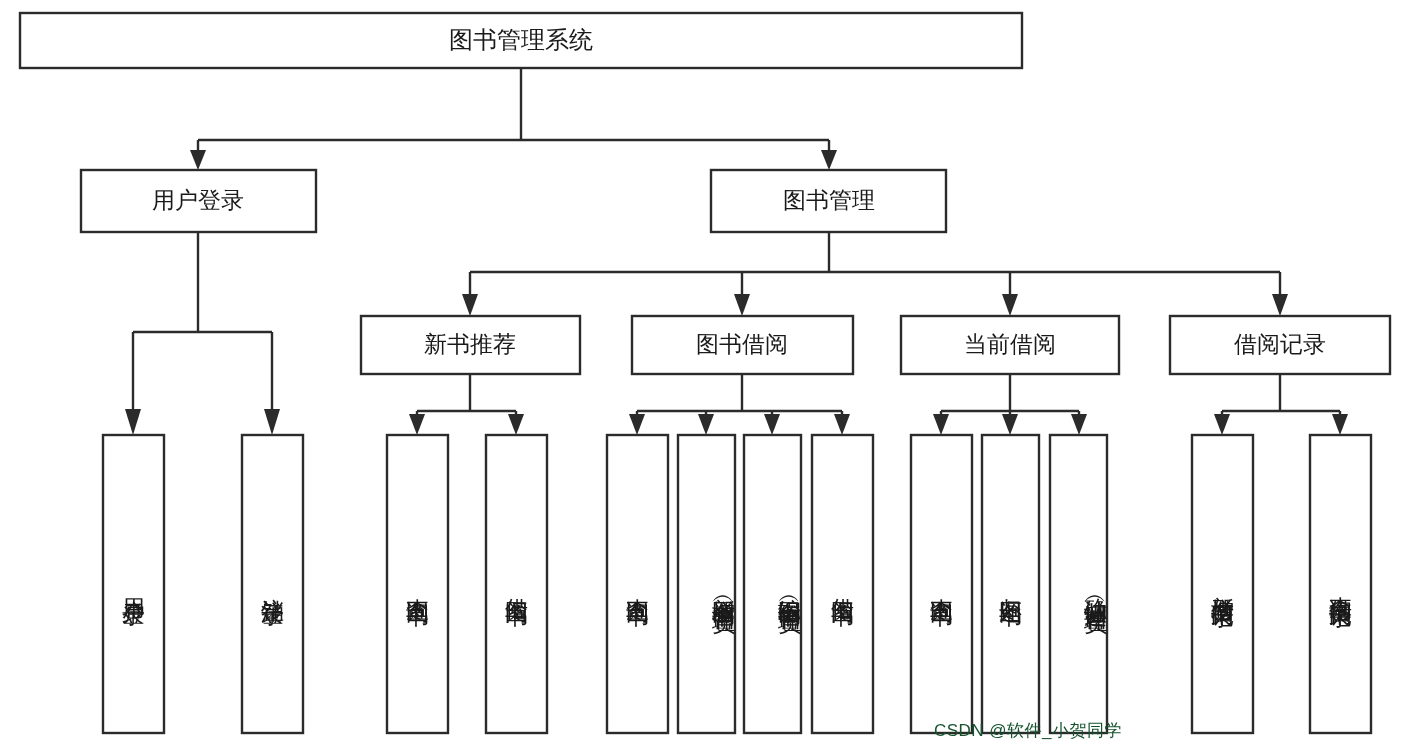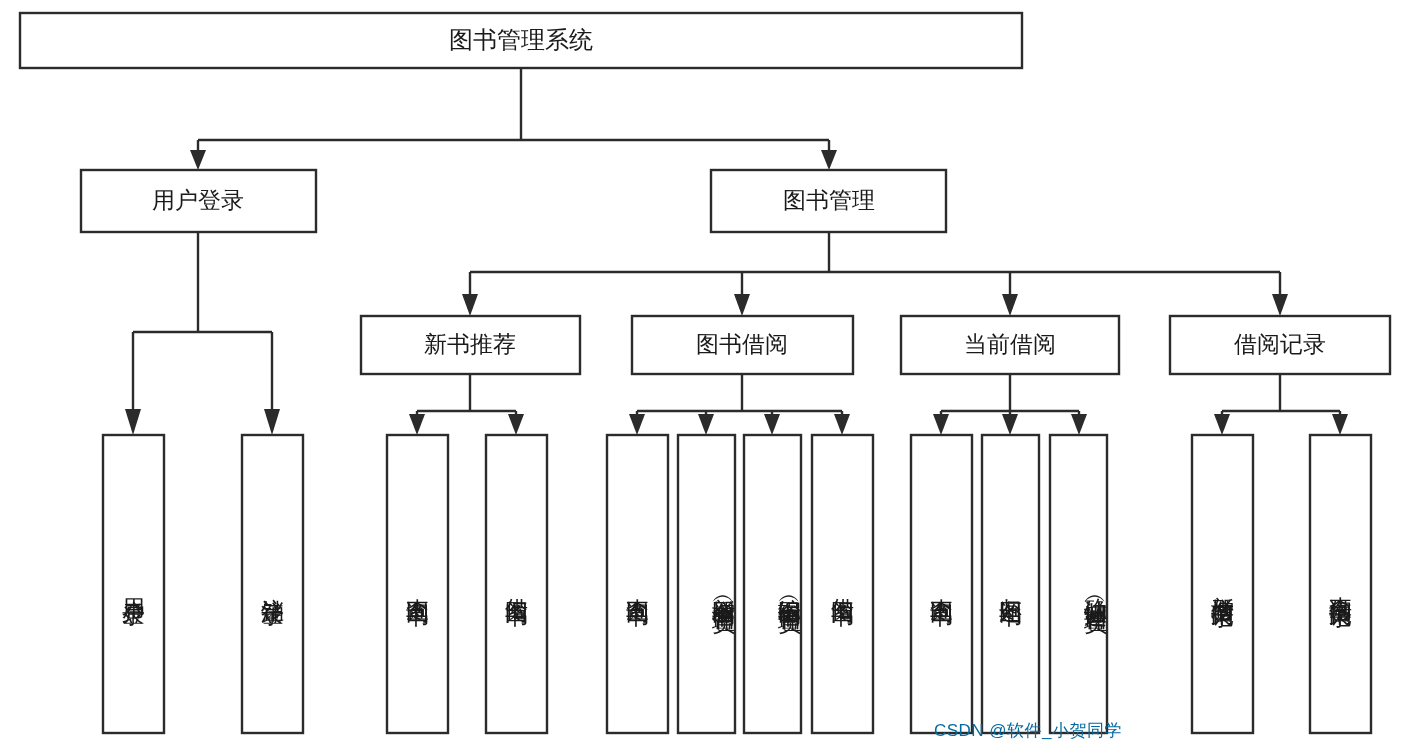--- a/index.html
+++ b/index.html
@@ -79,21 +79,21 @@
     align-items: center;
     justify-content: center;
     white-space: nowrap;
   }
   .watermark {
     position: absolute;
     right: 8px;
     bottom: 5px;
     font-family: "Liberation Sans", "DejaVu Sans", sans-serif;
     font-size: 17px;
-    color: #0369a1;
+    color: #14532d;
     letter-spacing: 0.5px;
     user-select: none;
     text-align: center;
   }
 </style>
 </head>
 <body>
 
 <div id="diagram-root">
 

